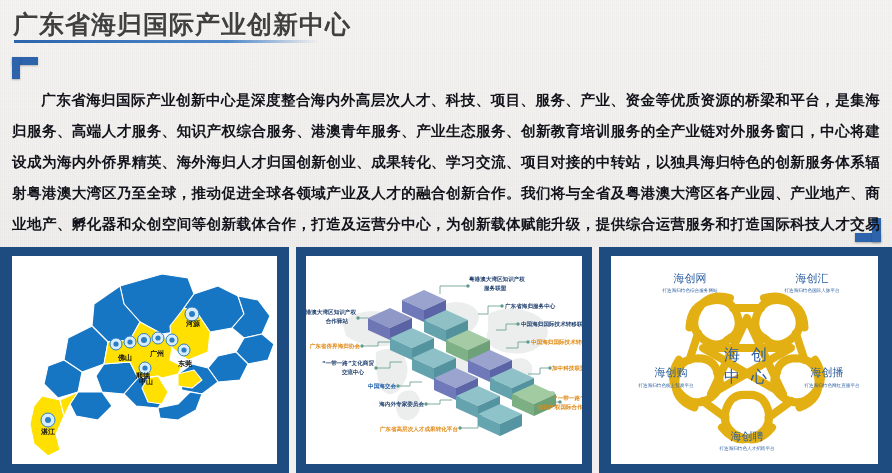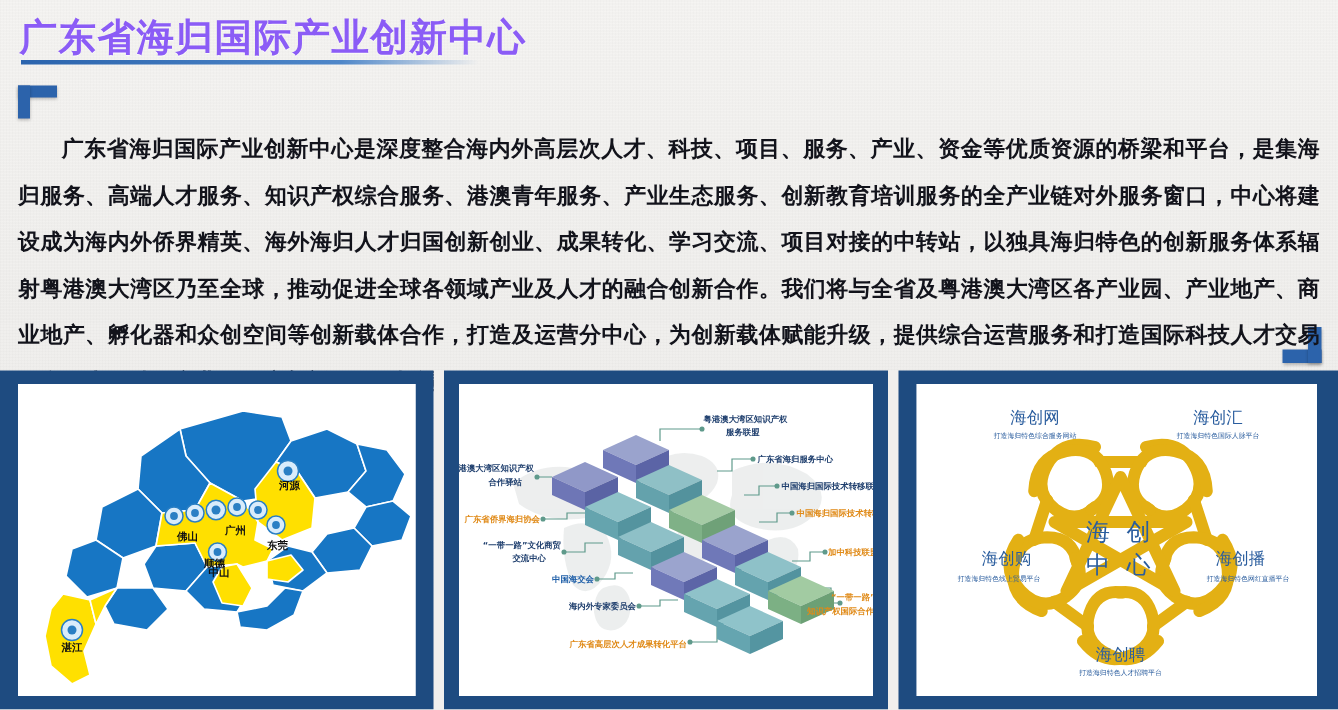--- a/index.html
+++ b/index.html
@@ -14,21 +14,21 @@
     position:absolute;inset:0;
     background:
       repeating-linear-gradient(0deg,rgba(0,0,0,0.012) 0px,rgba(0,0,0,0.012) 1px,rgba(255,255,255,0.012) 1px,rgba(255,255,255,0.012) 2px),
       repeating-linear-gradient(90deg,rgba(0,0,0,0.010) 0px,rgba(0,0,0,0.010) 1px,rgba(255,255,255,0.010) 1px,rgba(255,255,255,0.010) 2px),
       linear-gradient(180deg,#f5f4f2 0%,#efeeec 55%,#eceae8 100%);
   }
   
   #title{
     position:absolute;left:13px;top:8px;
     font-size:25px;font-weight:bold;letter-spacing:1px;
-    color:#8b5cf6;
+    color:#404040;
     text-shadow:0 1px 0 rgba(255,255,255,.7);
     white-space:nowrap;
   }
   #title-rule{
     position:absolute;left:14px;top:40px;width:305px;height:3px;
     background:linear-gradient(90deg,#2b64ad 0%,#4f87c9 70%,rgba(79,135,201,0) 100%);
   }
   
   .bracket{position:absolute;}
   .bracket i{display:block;position:absolute;background:#2c63ab;

